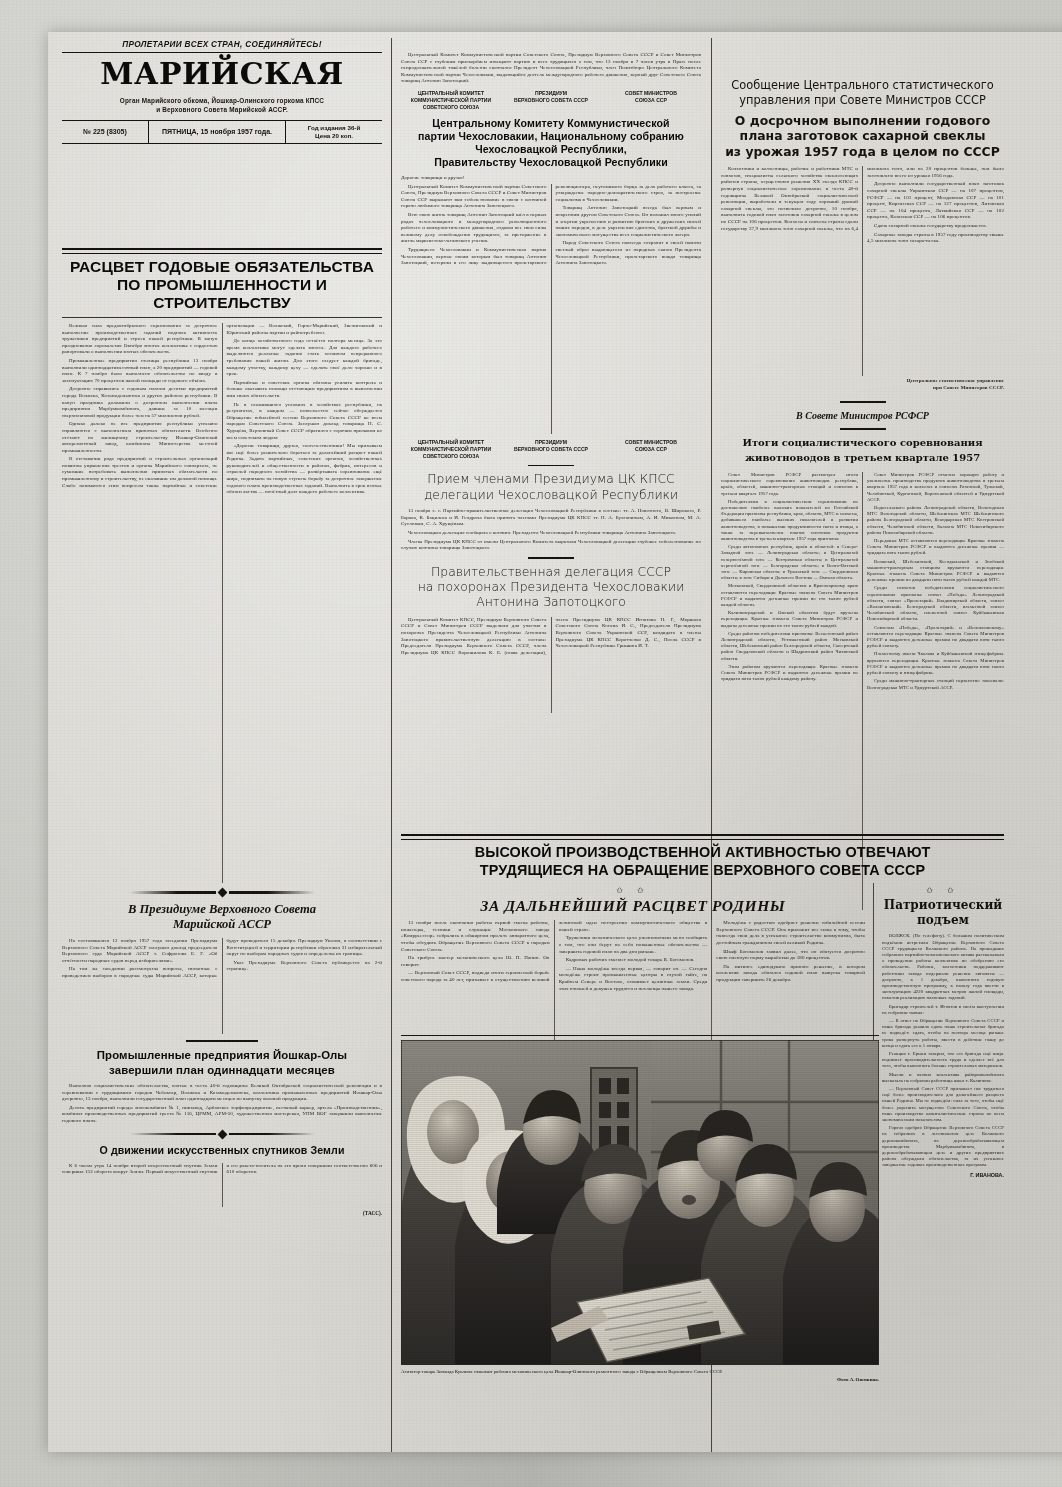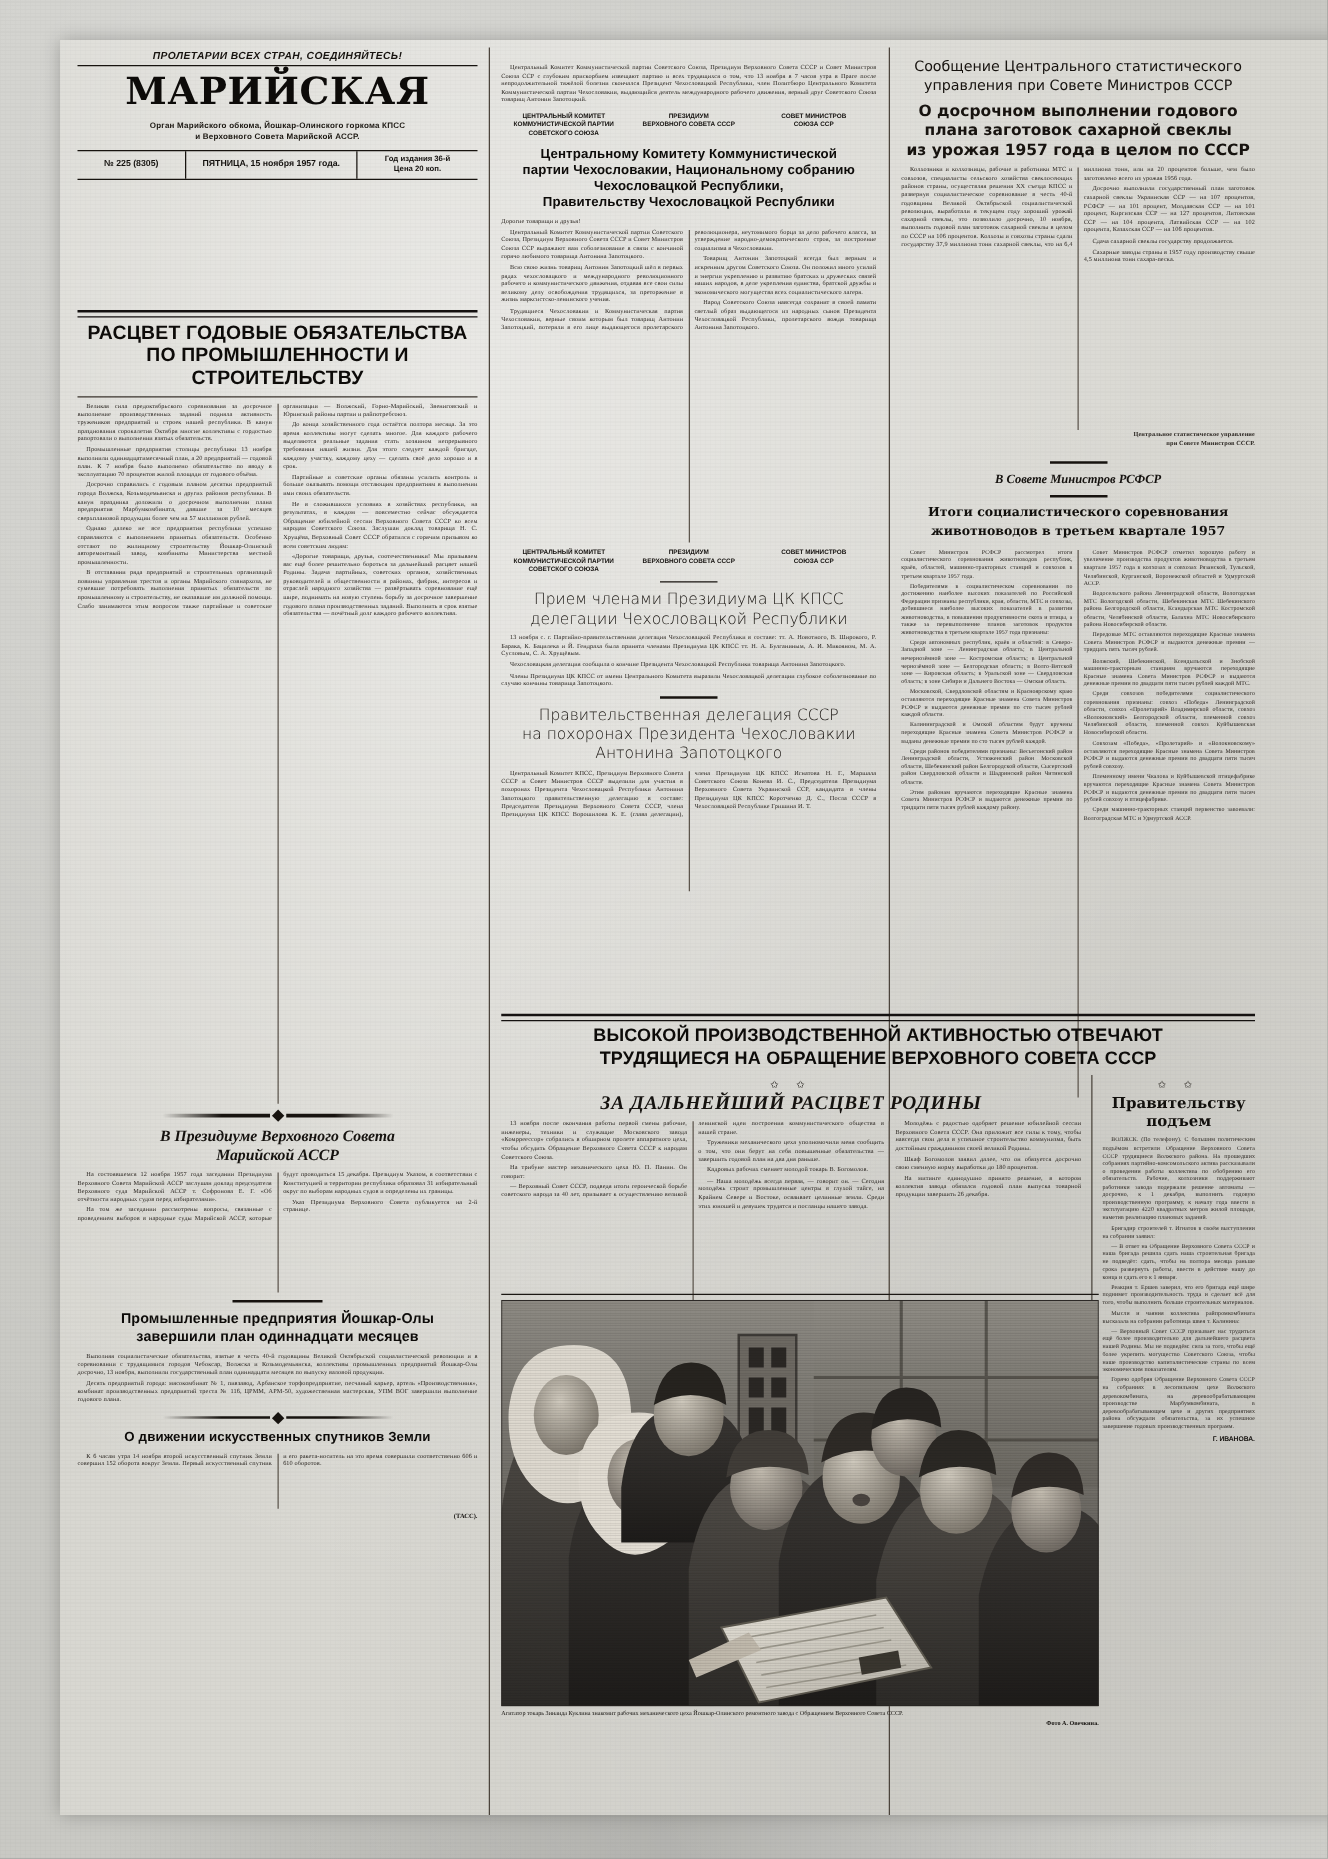--- a/index.html
+++ b/index.html
@@ -63,21 +63,21 @@
   .mb-a{width:86px;border-right:1.2px solid #17130f;}
   .mb-b{flex:1;border-right:1.2px solid #17130f;}
   .mb-c{width:96px;font-size:6.2px;}
 
   
   .hl-black{font-family:"Liberation Sans",sans-serif;font-weight:bold;text-align:center;
     color:#0d0b09;letter-spacing:.01em;}
   .hl-lead{font-size:15.5px;line-height:18px;}
   .hl-cc{font-size:11.2px;line-height:13.6px;}
   .hl-cc2{font-size:10.6px;line-height:13px;}
-  .hl-light{font-family:"DejaVu Sans",sans-serif;font-weight:400;text-align:center;color:#17130f;}
+  .hl-light{font-family:"DejaVu Sans",sans-serif;font-weight:400;text-align:center;color:#17130f;margin-top:32px;}
   .hl-r1{font-size:11.4px;line-height:14.5px;}
   .hl-r2{font-size:12.4px;line-height:15.4px;font-weight:bold;}
   .hl-italic{font-family:"Liberation Serif",serif;font-style:italic;font-weight:bold;
     text-align:center;font-size:12.6px;line-height:15px;color:#15120f;}
   .hl-serif-b{font-family:"DejaVu Serif",serif;font-weight:bold;text-align:center;
     font-size:10px;line-height:15px;color:#12100d;}
   .hl-thin{font-family:"DejaVu Sans",sans-serif;font-weight:300;text-align:center;
     font-size:12.4px;line-height:15.4px;color:#17130f;}
 
   .short-rule{width:46px;height:1.8px;background:#17130f;margin:5px auto;}
@@ -320,21 +320,21 @@
       <p>Водосельского района Ленинградской области, Вологодская МТС Вологодской области, Шебекинская МТС Шебекинского района Белгородской области, Ксандырская МТС Костромской области, Челябинской области, Балахна МТС Новосибирского района Новосибирской области.</p>
       <p>Передовые МТС оставляются переходящие Красные знамена Совета Министров РСФСР и выдаются денежные премии — тридцать пять тысяч рублей.</p>
       <p>Волжский, Шебекинской, Ксендыльской и Знобской машинно-тракторным станциям вручаются переходящие Красные знамена Совета Министров РСФСР и выдаются денежные премии по двадцати пяти тысяч рублей каждой МТС.</p>
       <p>Среди совхозов победителями социалистического соревнования признаны: совхоз «Победа» Ленинградской области, совхоз «Пролетарий» Владимирской области, совхоз «Волокновский» Белгородской области, племенной совхоз Челябинской области, племенной совхоз Куйбышевская Новосибирской области.</p>
       <p>Совхозам «Победа», «Пролетарий» и «Волокновскому» оставляются переходящие Красные знамена Совета Министров РСФСР и выдаются денежные премии по двадцати пяти тысяч рублей совхозу.</p>
       <p>Племенному имени Чкалова и Куйбышевской птицефабрике вручаются переходящие Красные знамена Совета Министров РСФСР и выдаются денежные премии по двадцати пяти тысяч рублей совхозу и птицефабрике.</p>
       <p>Среди машинно-тракторных станций первенство завоевали: Волгоградская МТС и Удмуртской АССР.</p>
     </div>
   </div>
 
-  <div style="position:absolute;left:353px;top:775px;width:603px;">
+  <div style="position:absolute;left:353px;top:798px;width:603px;">
     <div class="rule-dbl"></div>
 
     <div class="hl-black" style="font-size:14.4px;line-height:17.6px;">
       <div>ВЫСОКОЙ  ПРОИЗВОДСТВЕННОЙ  АКТИВНОСТЬЮ  ОТВЕЧАЮТ</div>
       <div>ТРУДЯЩИЕСЯ НА ОБРАЩЕНИЕ ВЕРХОВНОГО СОВЕТА СССР</div>
     </div>
 
     <div style="display:flex;margin-top:4px;">
       <div style="flex:1;padding-right:8px;border-right:.9px solid #4b443c;">
         <div class="stars">✩ ✩</div>
@@ -349,21 +349,21 @@
           <p>Молодёжь с радостью одобряет решение юбилейной сессии Верховного Совета СССР. Она приложит все силы к тому, чтобы навсегда свои дела в успешное строительство коммунизма, быть достойным гражданином своей великой Родины.</p>
           <p>Шкаф Богомолов заявил далее, что он обязуется досрочно свою сменную норму выработки до 180 процентов.</p>
           <p>На митинге единодушно принято решение, в котором коллектив завода обязался годовой план выпуска товарной продукции завершить 26 декабря.</p>
         </div>
         <div class="tass">(ТАСС).</div>
       </div>
 
       <div style="width:122px;padding-left:8px;">
         <div class="stars">✩ ✩</div>
         <div class="hl-serif-b" style="font-size:12px;line-height:14.6px;">
-          <div>Правительству</div>
+          <div>Патриотический</div>
           <div>подъем</div>
         </div>
         <div class="body-text tiny" style="margin-top:6px;">
           <p>ВОЛЖСК. (По телефону). С большим политическим подъёмом встретили Обращение Верховного Совета СССР трудящиеся Волжского района. На прошедших собраниях партийно-комсомольского актива рассказывали о проведении работы коллектива по обобрению его обязательств. Рабочие, колхозники поддерживают работники завода подержали решение автоматы — досрочно, к 1 декабря, выполнить годовую производственную программу, к началу года ввести в эксплуатацию 4220 квадратных метров жилой площади, наметив реализацию плановых заданий.</p>
           <p>Бригадир строителей т. Игнатов в своём выступлении на собрании заявил:</p>
           <p>— В ответ на Обращение Верховного Совета СССР и наша бригада решила сдать наша строительная бригада не подведёт: сдать, чтобы на полтора месяца раньше срока развернуть работы, ввести в действие нашу до конца и сдать его к 1 января.</p>
           <p>Реакция т. Ершев заверил, что его бригада ещё шире поднимет производительность труда и сделает всё для того, чтобы выполнить больше строительных материалов.</p>
           <p>Мысли и чаяния коллектива райпромкомбината высказала на собрании работница швея т. Калинина:</p>
           <p>— Верховный Совет СССР призывает нас трудиться ещё более производительно для дальнейшего расцвета нашей Родины. Мы не подведём: сила за того, чтобы ещё более укрепить могущество Советского Союза, чтобы наше производство капиталистические страны по всем экономическим показателям.</p>
           <p>Горячо одобряя Обращение Верховного Совета СССР на собраниях в лесопильном цехе Волжского деревокомбината, на деревообрабатывающем производстве Марбумкомбината, в деревообрабатывающем цехе и других предприятиях района обсуждали обязательства, за их успешное завершение годовых производственных программ.</p>

